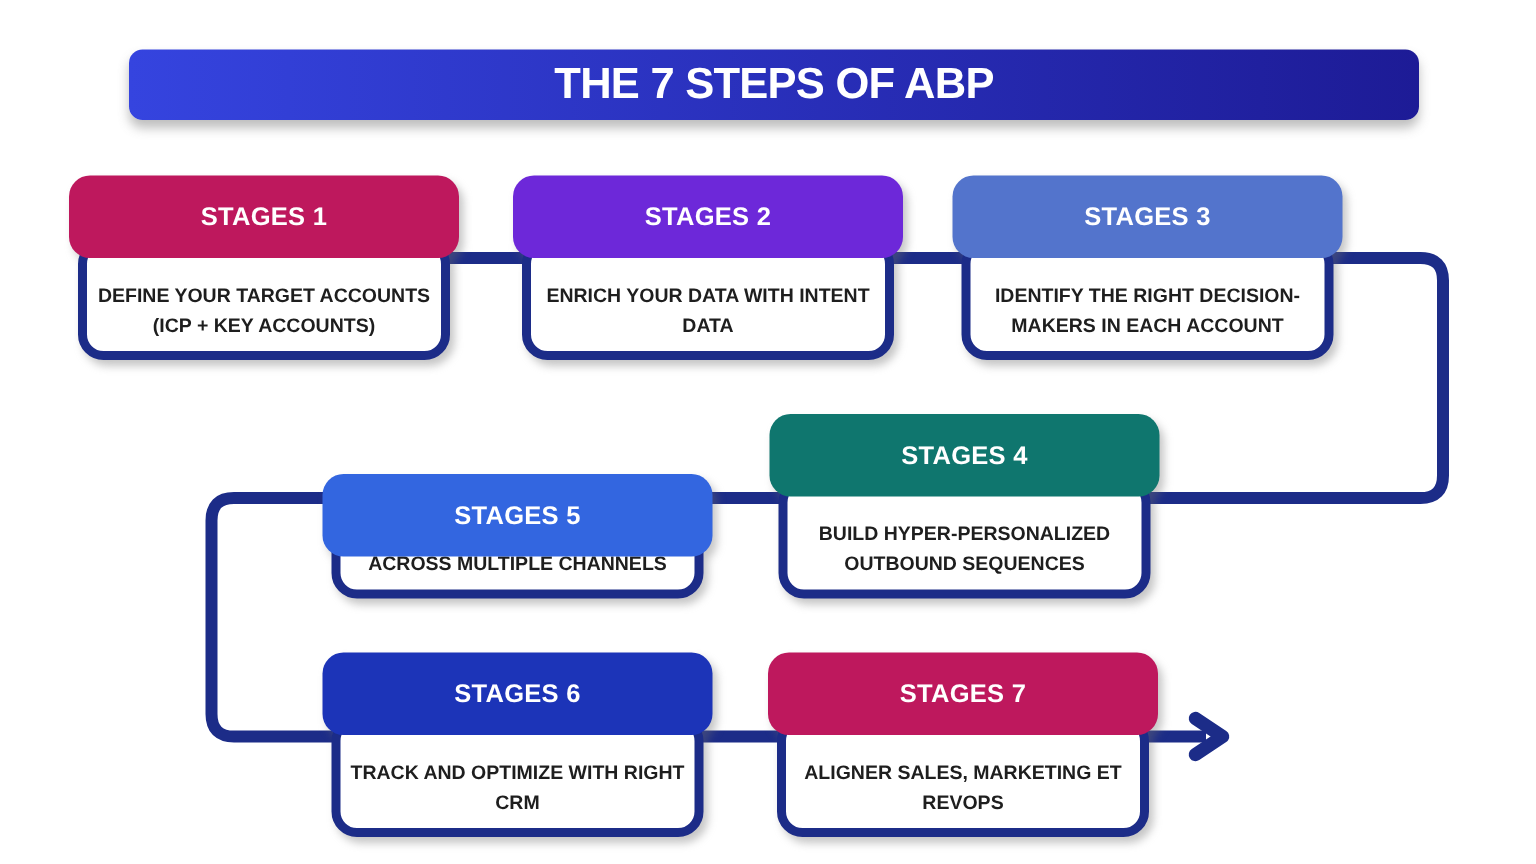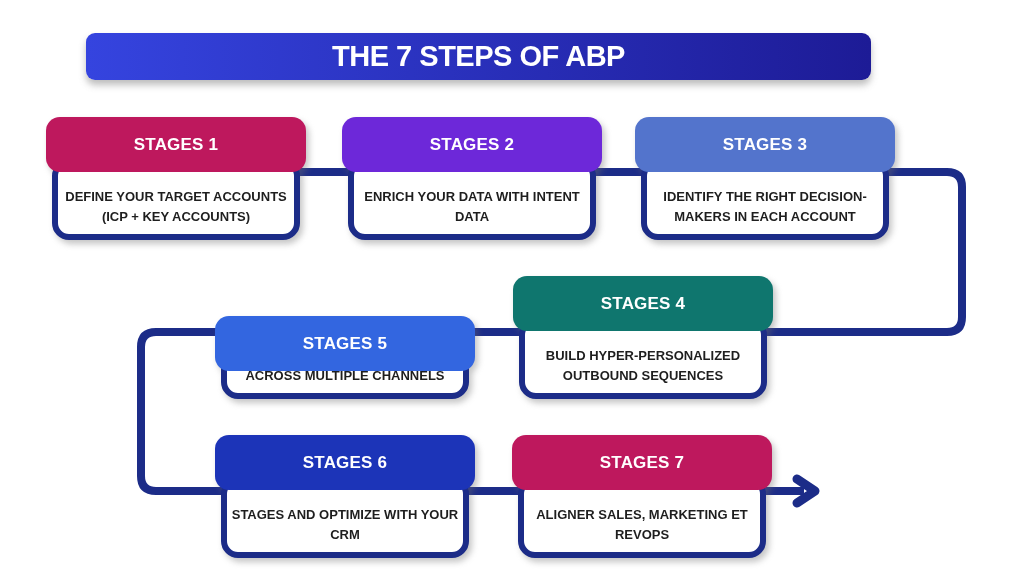--- a/index.html
+++ b/index.html
@@ -5,21 +5,21 @@
   html,body{margin:0;padding:0;background:#ffffff;}
   #canvas{
     position:relative;
     width:1024px;height:576px;
     background:#ffffff;
     font-family:"Liberation Sans", sans-serif;
     overflow:hidden;
   }
   
   .title-banner{
-    position:absolute;left:86px;top:33px;width:785px;height:47px;
+    position:absolute;left:86px;top:33px;width:860px;height:47px;
     border-radius:9px;
     display:flex;align-items:center;justify-content:center;
     box-shadow:0 5px 7px rgba(110,110,110,0.45);
   }
   .title-banner span{
     color:#ffffff;font-size:29px;font-weight:bold;letter-spacing:-0.5px;
   }
   
   #connectors{position:absolute;left:0;top:0;z-index:0;}
   #connectors path{stroke:var(--navy,#1C2C88);stroke-width:8;fill:none;}
@@ -119,21 +119,21 @@
     <div class="stage-body">
       <div class="stage-desc">BUILD HYPER-PERSONALIZED OUTBOUND SEQUENCES</div>
     </div>
     <div class="stage-header" style="background-color: #0f766e;">
       <span class="stage-label">STAGES 4</span>
     </div>
   </div>
 
   <div class="stage pos-s6">
     <div class="stage-body">
-      <div class="stage-desc">STAGES AND OPTIMIZE WITH YOUR CRM</div>
+      <div class="stage-desc">TRACK AND OPTIMIZE WITH RIGHT CRM</div>
     </div>
     <div class="stage-header" style="background-color: rgb(28, 52, 184);">
       <span class="stage-label">STAGES 6</span>
     </div>
   </div>
 
   <div class="stage pos-s7">
     <div class="stage-body">
       <div class="stage-desc">ALIGNER SALES, MARKETING ET REVOPS</div>
     </div>

